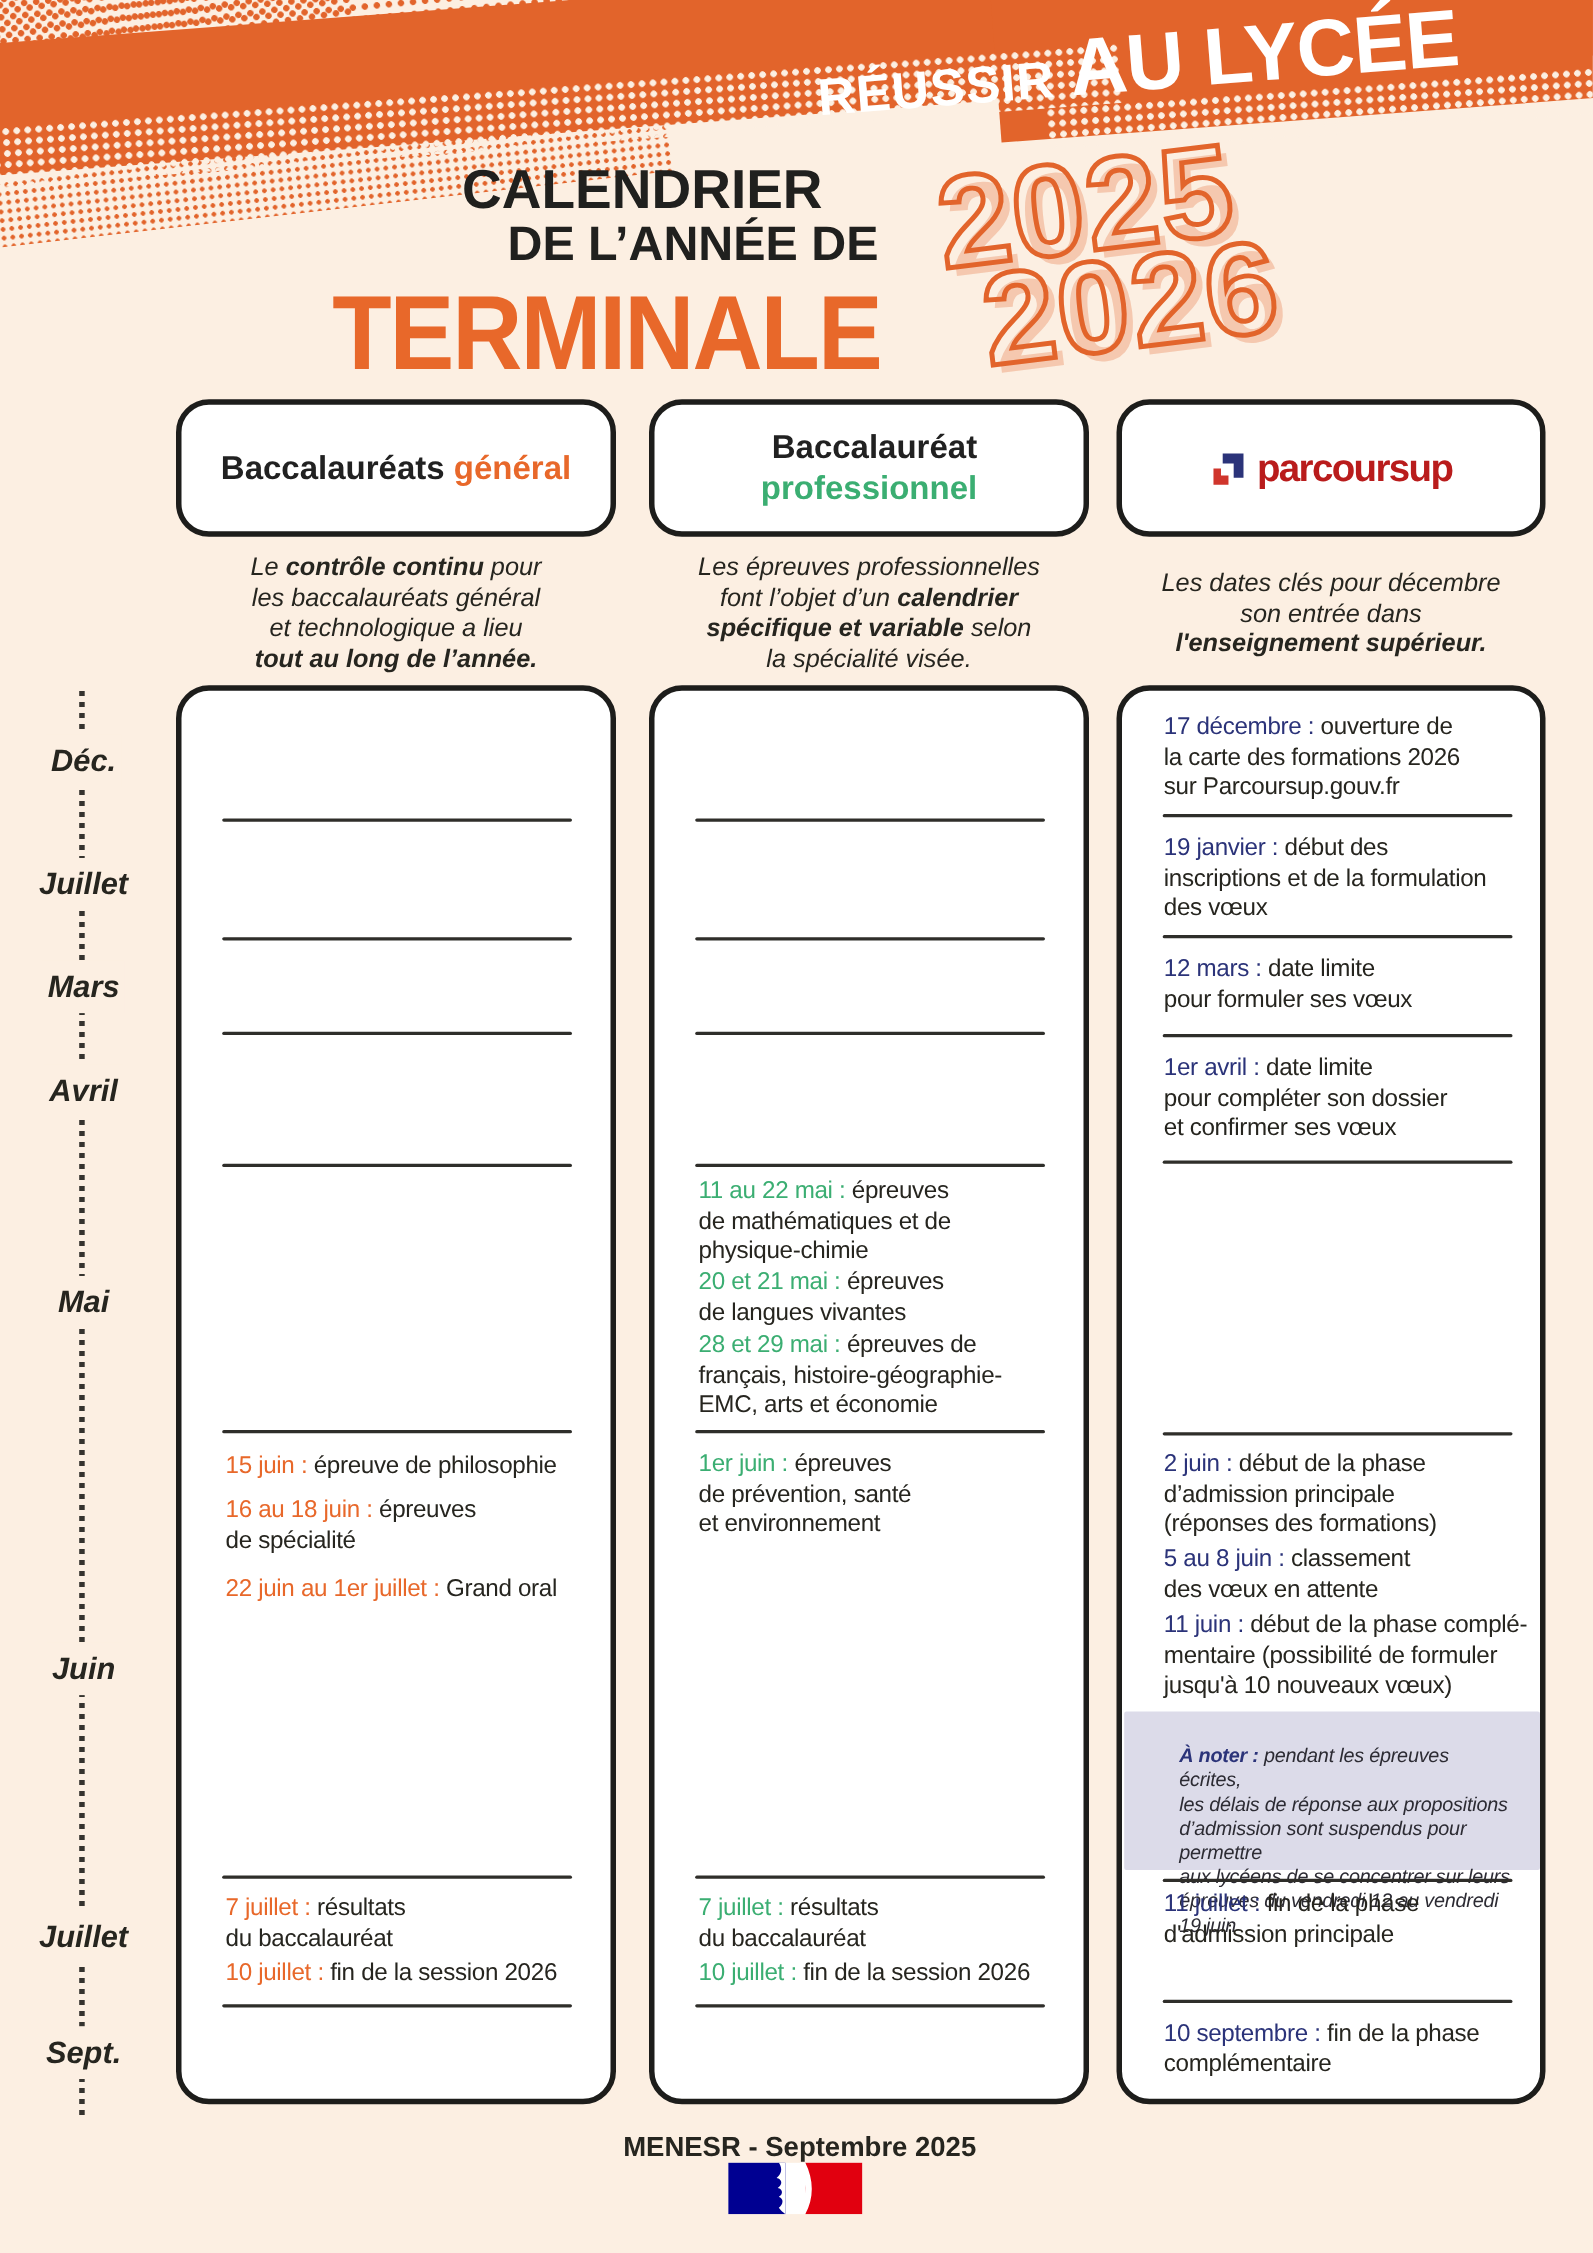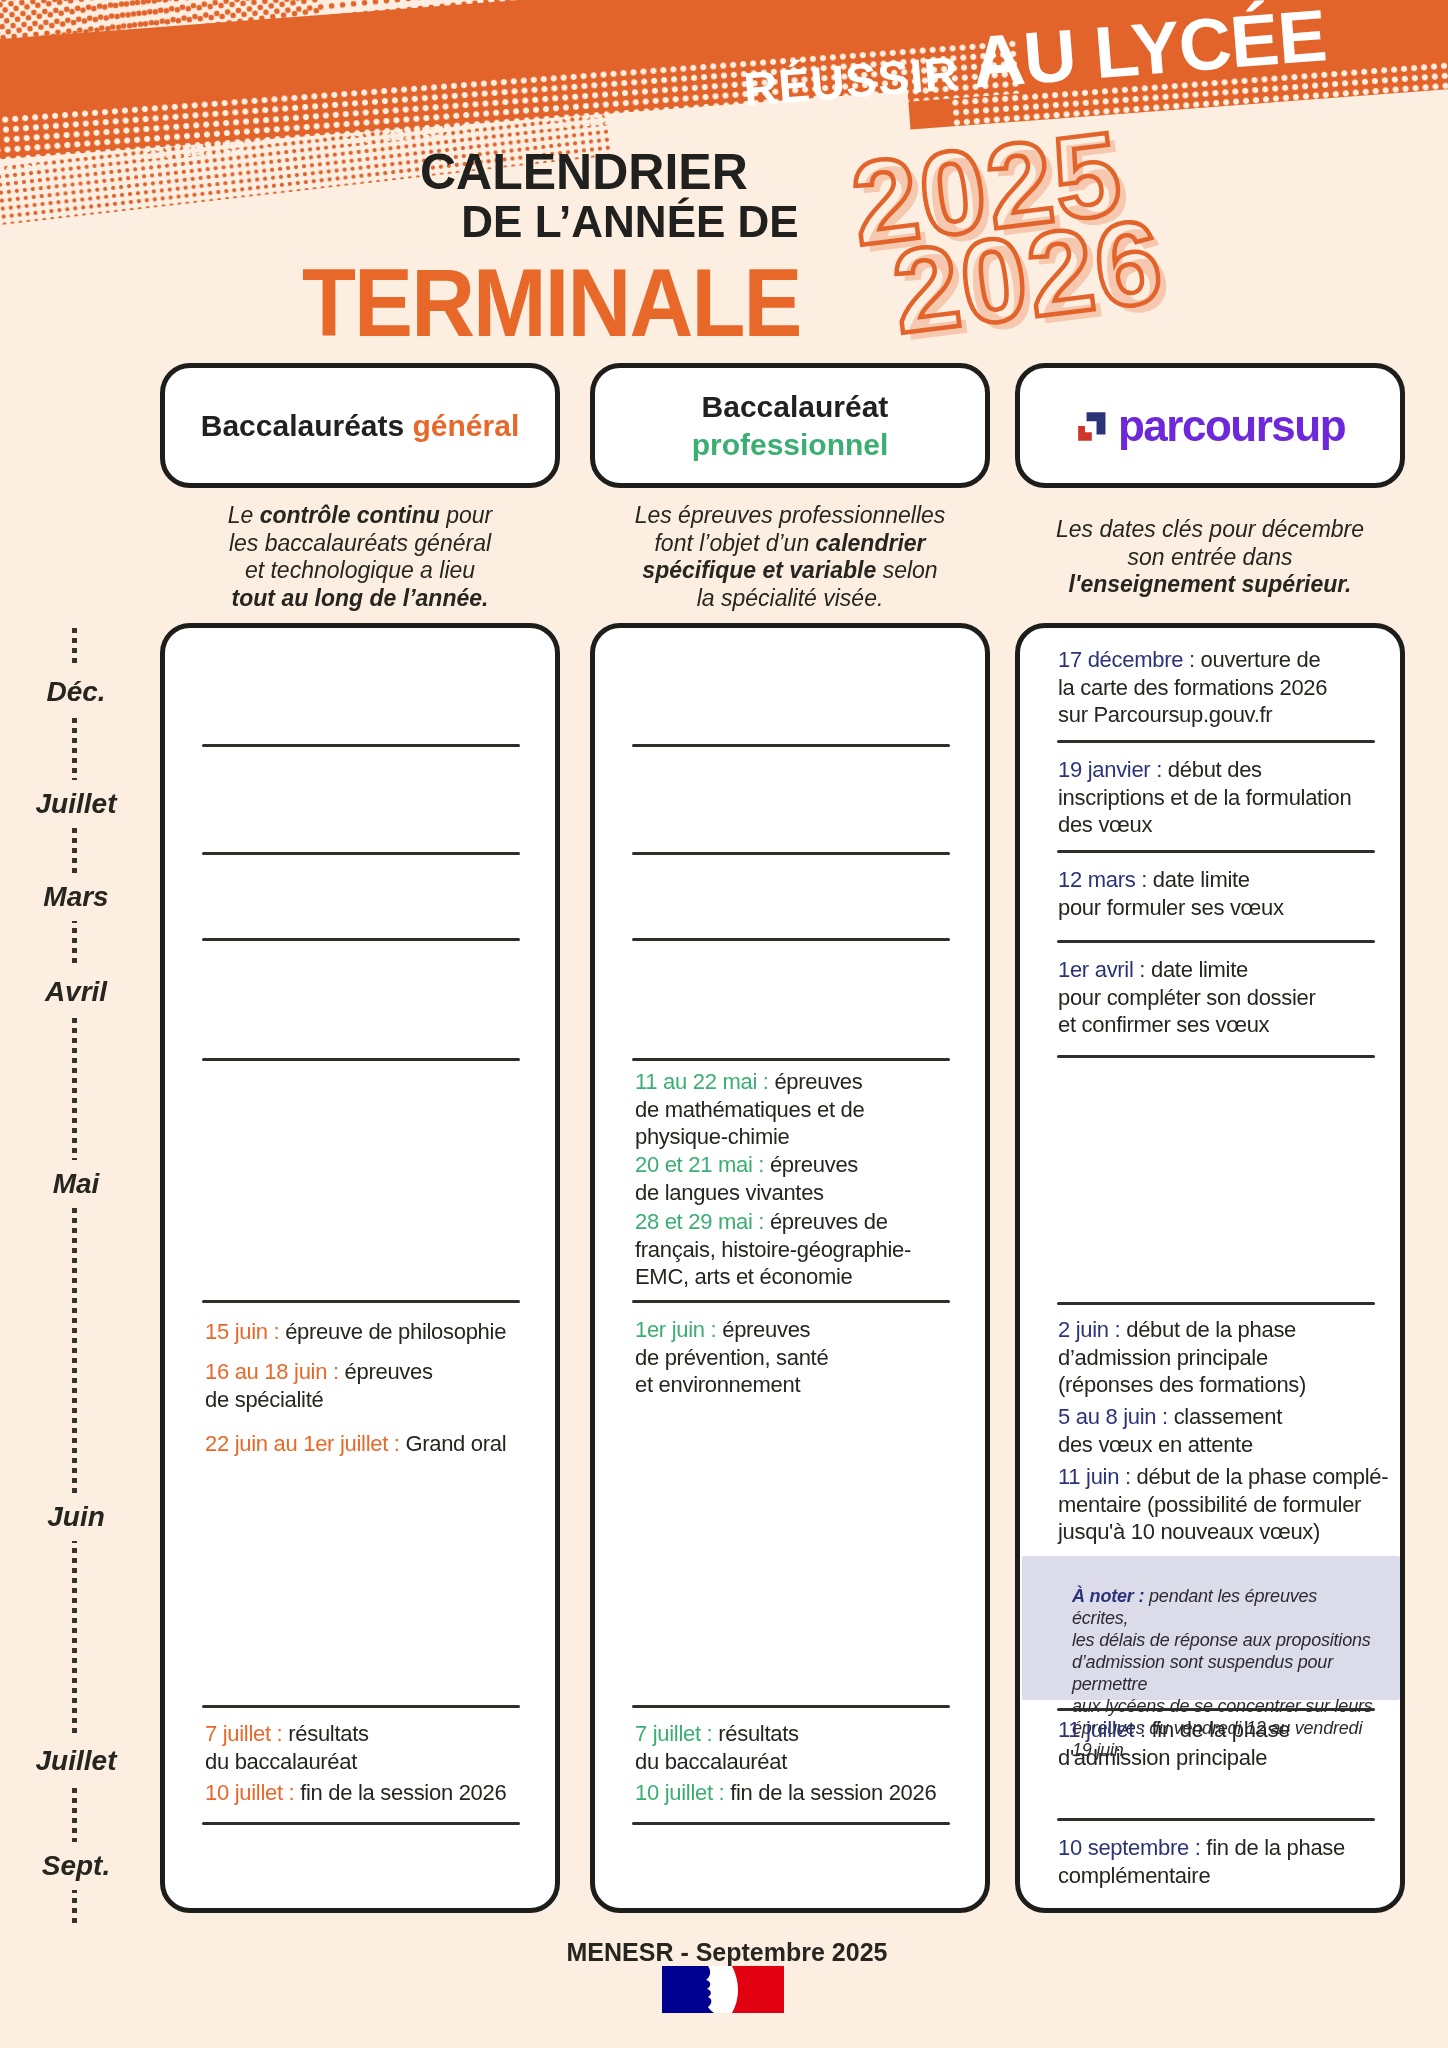--- a/index.html
+++ b/index.html
@@ -37,21 +37,21 @@
     background:repeating-linear-gradient(to bottom,#35332e 0 5px,transparent 5px 10px)}
   .month{position:absolute;left:76px;transform:translateX(-50%);
     font-style:italic;font-size:28px;font-weight:600;color:#26251f;
     background:#fcefe2;padding:8px 5px;white-space:nowrap;z-index:2}
   
   .card{position:absolute;background:#fff;border:5px solid #1d1d1b;border-radius:30px;box-sizing:border-box}
   .hcard{display:flex;align-items:center;justify-content:center;text-align:right}
   .htitle{font-size:30px;font-weight:800;line-height:38px;color:#212121}
   .ho{color:#e8682a}.hg{color:#3bae72}
   .pslogo{display:flex;align-items:center;gap:1px}
-  .pstext{font-size:44px;font-weight:800;color:#6d28d9;letter-spacing:-1.5px}
+  .pstext{font-size:35px;font-weight:800;color:#b91c1c;letter-spacing:-1.5px}
   
   .desc{position:absolute;text-align:center;font-style:italic;font-size:23px;line-height:27.5px;
     color:#26251f;white-space:pre-line;z-index:2}
   .desc b{font-weight:800}
   
   .e{position:absolute;margin:0;font-size:22px;line-height:27.5px;color:#26251f;
     white-space:pre-line;letter-spacing:-.3px;z-index:3}
   .d{font-weight:400}
   .o{color:#e8682a}.g{color:#3bae72}.n{color:#2b3379}
   .lnk{text-underline-offset:3px;cursor:pointer}

